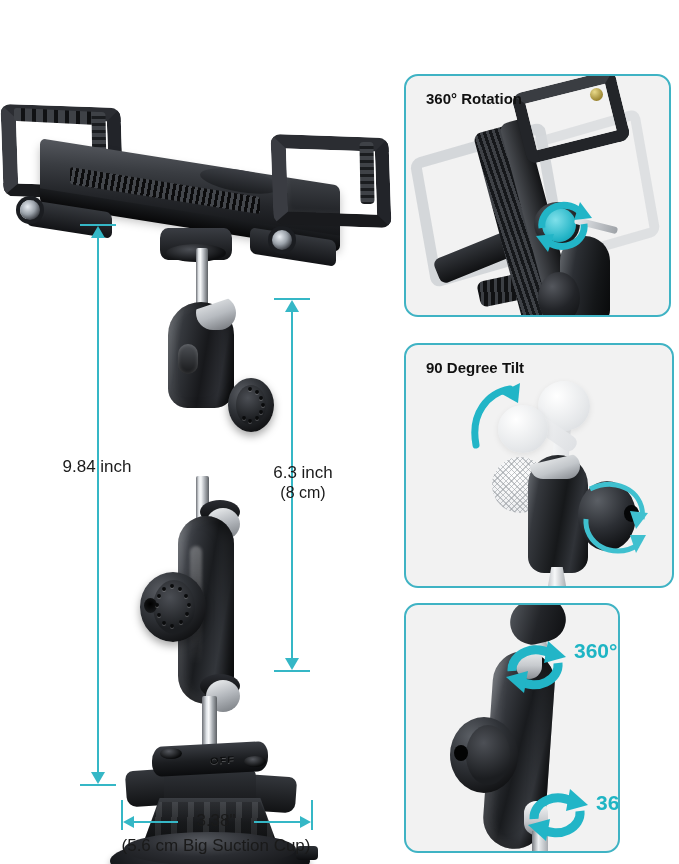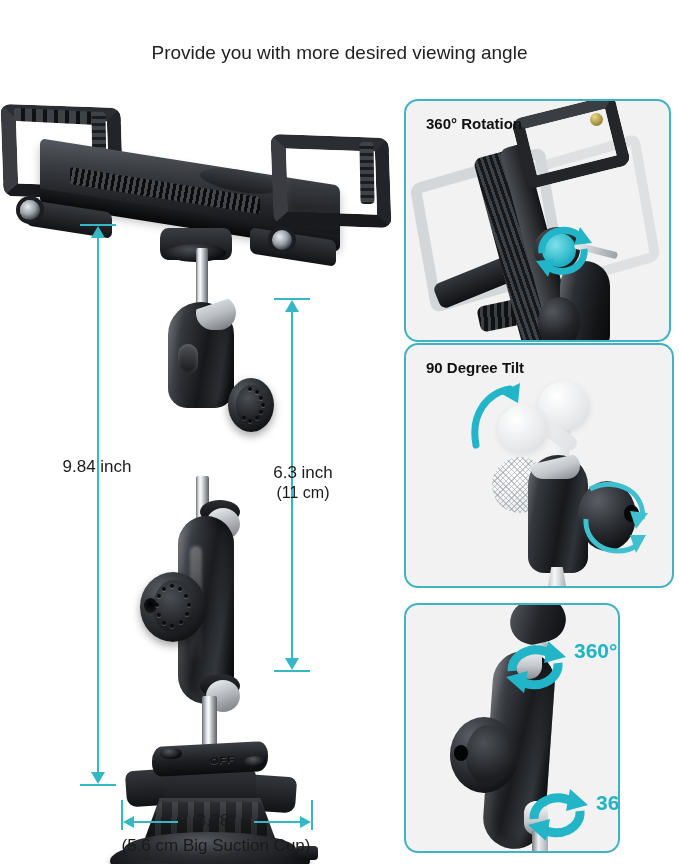--- a/index.html
+++ b/index.html
@@ -442,21 +442,20 @@
     transform: rotate(-14deg);
   }
 
   .rot-arrow{ position:absolute; }
 </style>
 </head>
 <body>
 
 <div id="root">
 
-  <div class="hdr-sub">Provide you with more desired viewing angle</div>
 
   <div id="hero">
 
     <div class="clamp-wrap">
       <div class="brk brk-l"></div>
       <div class="topgrip"></div>
       <div class="grip grip-a"></div>
       <div class="plate"></div>
       <div class="plate-oval"></div>
       <div class="plate-rail"></div>
@@ -547,36 +546,36 @@
   </div>
 
   <div>
     <div class="dim-cap" style="left:274px;top:298px;width:36px"></div>
     <div class="arrow-up" style="left:285px;top:300px"></div>
     <div class="dim-line dim-v" style="left:291px;top:310px;height:358px"></div>
     <div class="arrow-down" style="left:285px;top:658px"></div>
     <div class="dim-cap" style="left:274px;top:670px;width:36px"></div>
     <div class="dim-label" style="left:248px;top:462px;width:110px">
       <span>6.3 inch</span>
-      <span class="sub">(11 cm)</span>
+      <span class="sub">(8 cm)</span>
     </div>
   </div>
 
   <div>
     <div class="dim-line dim-v" style="left:121px;top:800px;height:30px"></div>
     <div class="dim-line dim-v" style="left:311px;top:800px;height:30px"></div>
     <div class="arrow-left" style="left:123px;top:816px"></div>
     <div class="dim-line dim-h" style="left:133px;top:821px;width:45px"></div>
     <div class="dim-line dim-h" style="left:254px;top:821px;width:46px"></div>
     <div class="arrow-right" style="left:300px;top:816px"></div>
     <div class="dim-label-h" style="left:178px;top:811px;width:76px">3.38"</div>
     <div class="dim-label-h" style="left:96px;top:836px;width:240px">(5.6 cm Big Suction Cup)</div>
   </div>
 
-  <div class="panel" style="left:404px;top:99px;width:267px;height:243px">
+  <div class="panel" style="left:404px;top:74px;width:267px;height:243px">
     <div class="panel-title">360° Rotation</div>
 
     <div class="p1-ghost"></div>
     <div class="p1-ghost2"></div>
     <div class="p1-lowbrk"></div>
     <div class="p1-lowbrk2"></div>
     <div class="p1-spine"></div>
     <div class="p1-spine-edge"></div>
     <div class="p1-bracket"></div>
     <div class="p1-screw"></div>

